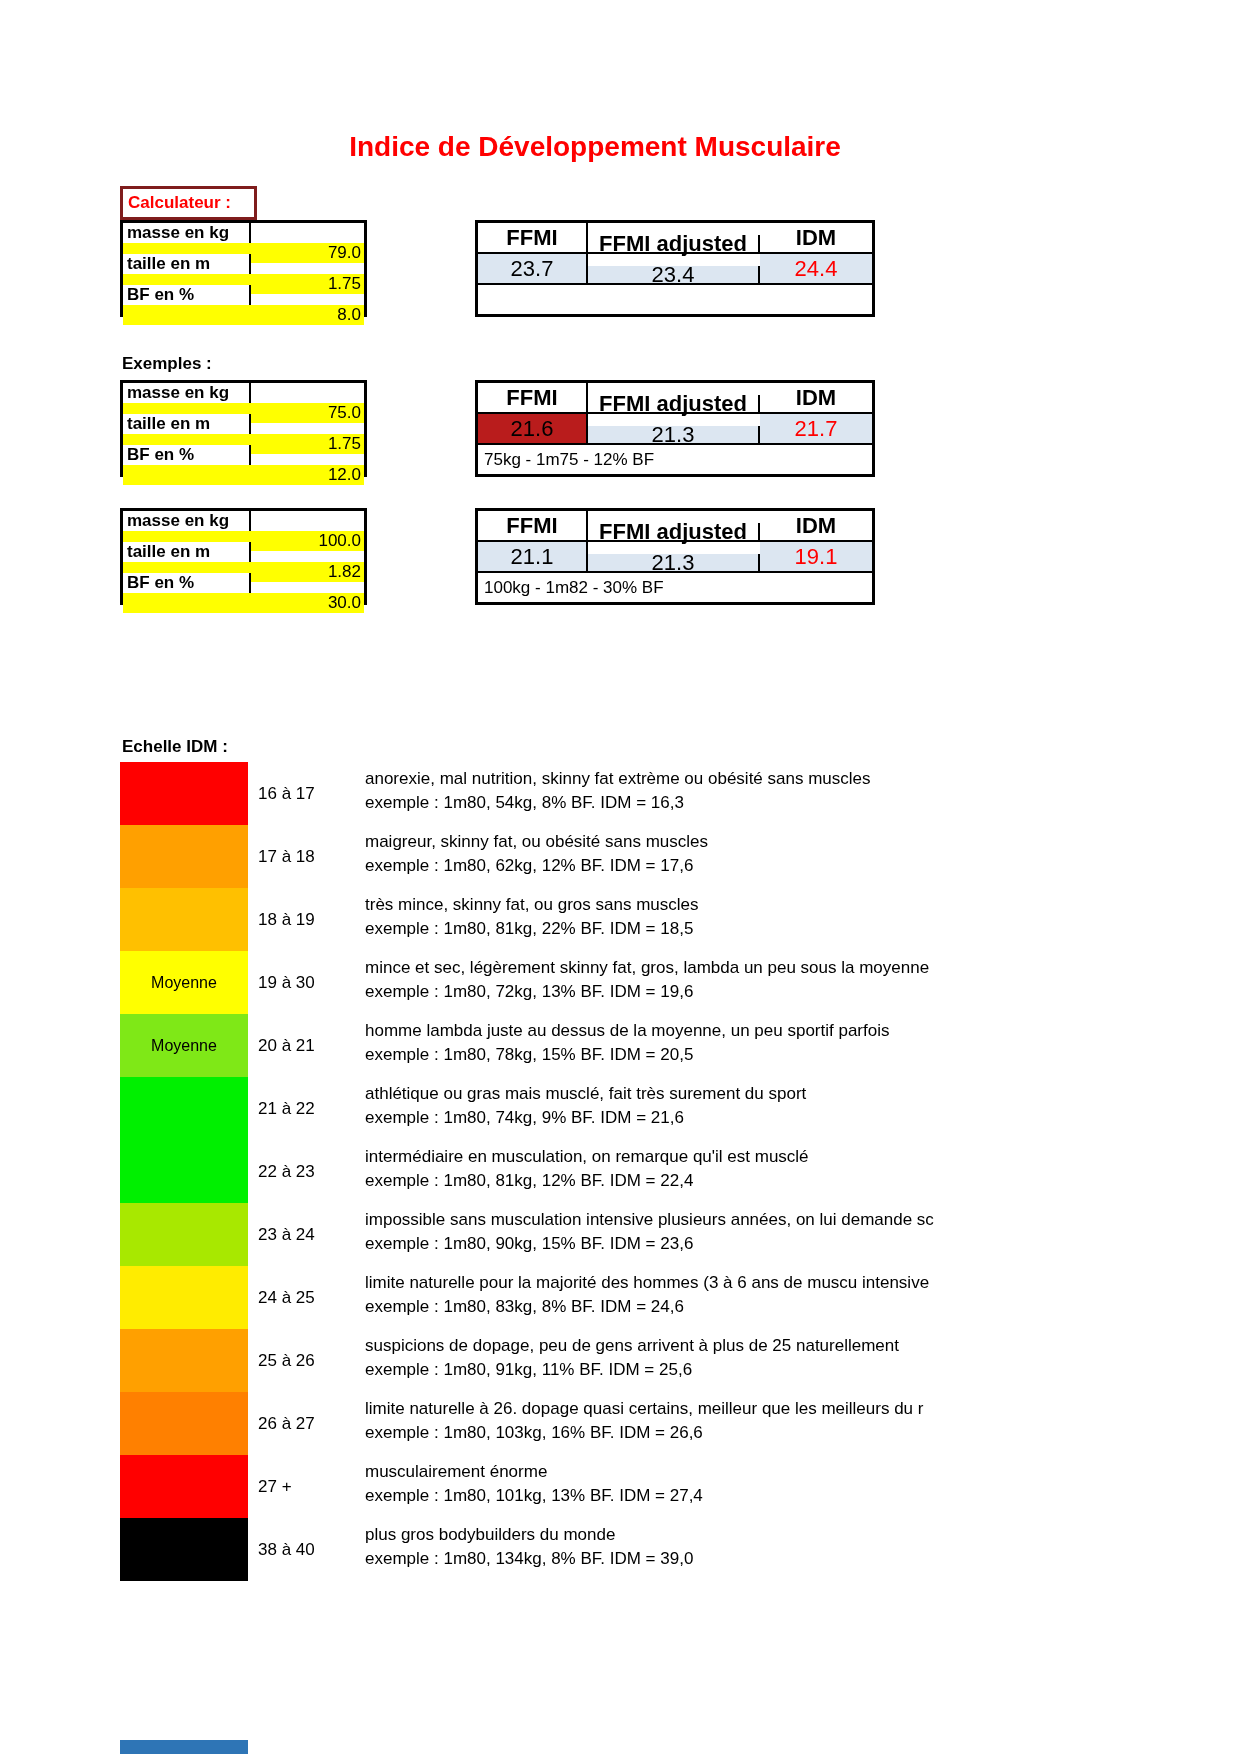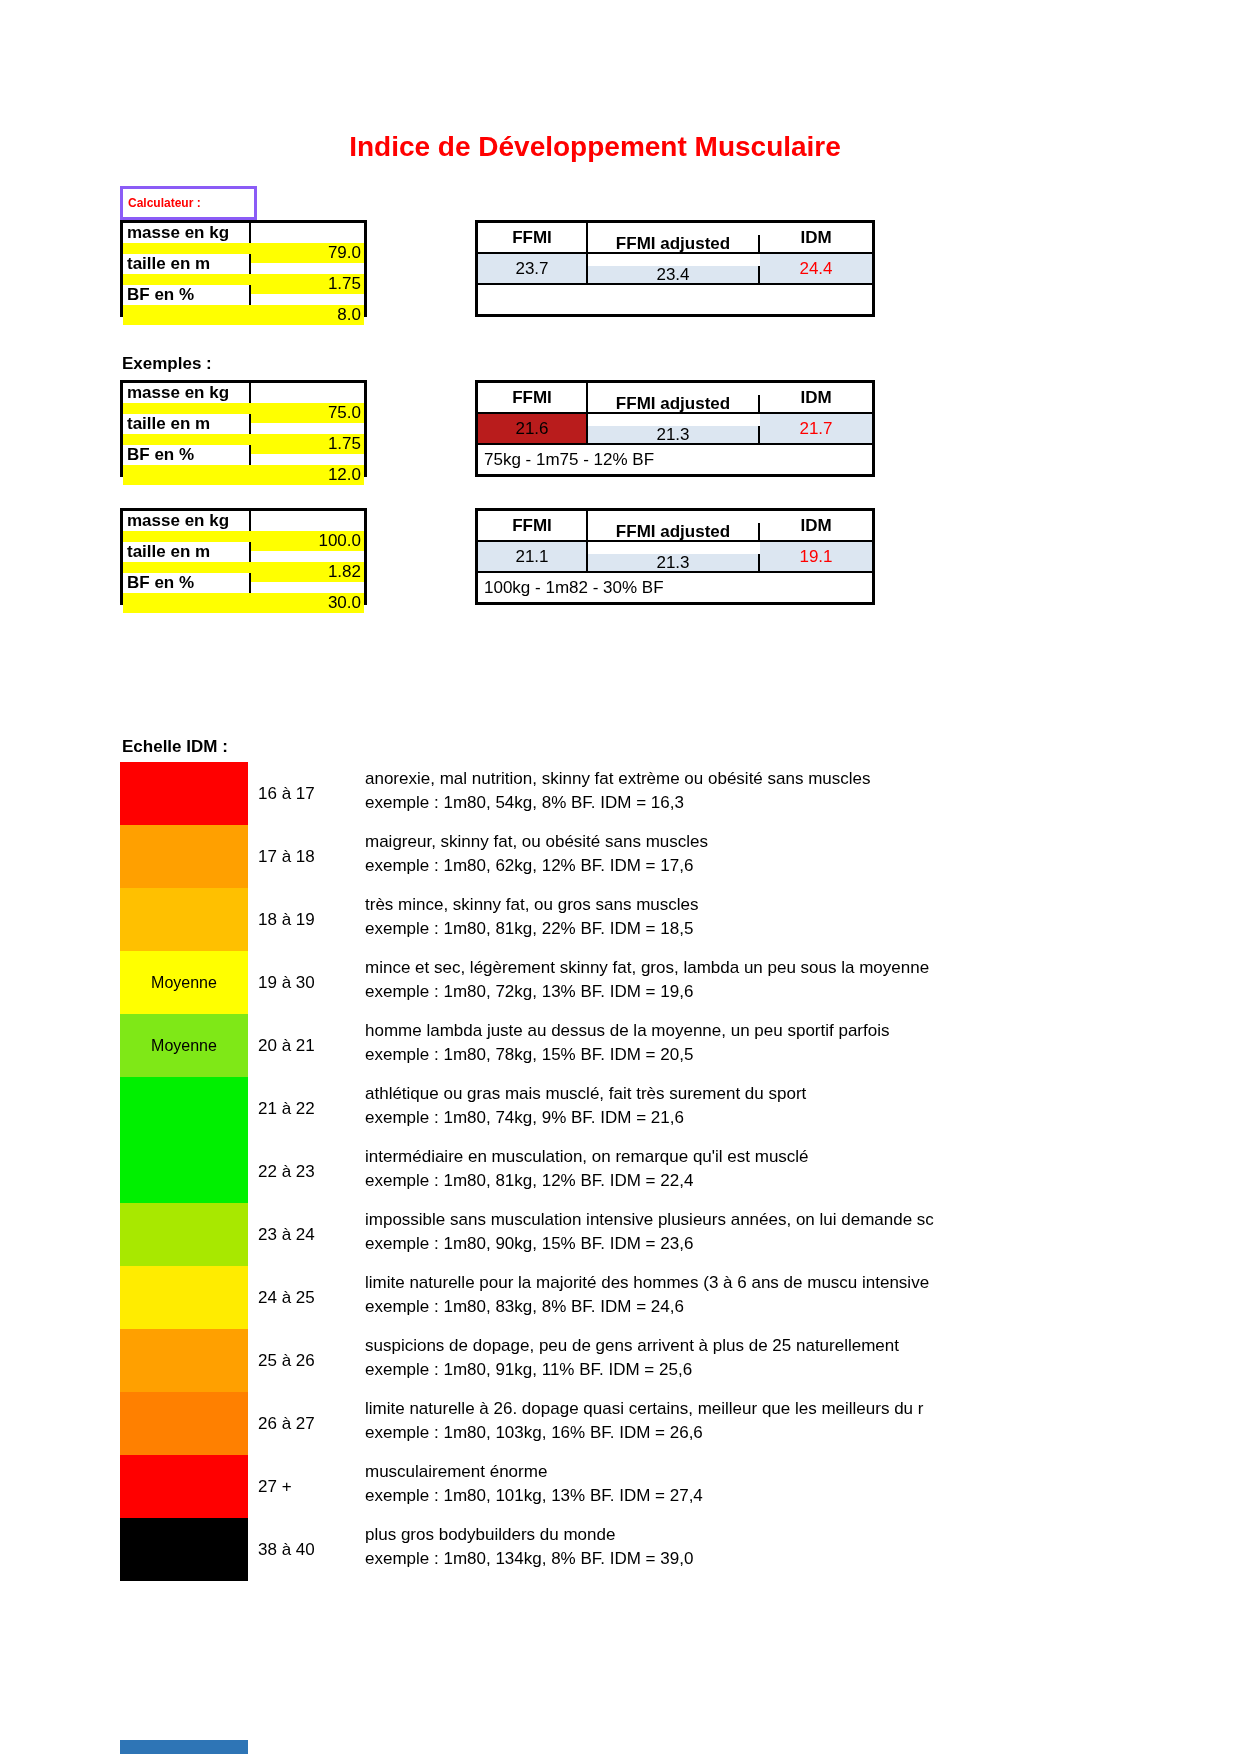--- a/index.html
+++ b/index.html
@@ -3,37 +3,37 @@
 <meta charset="utf-8">
 <style>
   html,body { margin:0; padding:0; background:#fff; }
   body { font-family:"Liberation Sans", sans-serif; color:#000; }
   .page { position:relative; width:1241px; height:1754px; background:#ffffff; overflow:hidden; }
 
   .title { position:absolute; top:131px; left:0; width:1190px; text-align:center;
            font-size:28px; font-weight:bold; }
 
   .calc-box { position:absolute; left:120px; top:186px; width:126px; height:28px;
-              border:3px solid #8b5cf6; background:#fff; display:flex; align-items:center;
-              padding-left:5px; font-size:12px; font-weight:bold; }
+              border:3px solid #7f1d1d; background:#fff; display:flex; align-items:center;
+              padding-left:5px; font-size:17px; font-weight:bold; }
 
   .section-label { position:absolute; left:122px; font-size:17px; font-weight:bold; }
 
   .inp-table { position:absolute; left:120px; width:241px; border:3px solid #000; background:#fff; }
   .inp-row { display:flex; height:29px; border-bottom:2px solid #000;flex-direction:column; }
   .inp-row:last-child { border-bottom:none; }
   .inp-label { width:128px; box-sizing:border-box; border-right:2px solid #000;
                display:flex; align-items:center; padding-left:4px;
                font-size:17px; font-weight:bold; background:#fff; }
   .inp-value { flex:1; display:flex; align-items:center; justify-content:flex-end;
                padding-right:3px; font-size:17px; }
 
   .res-box { position:absolute; left:475px; width:394px; border:3px solid #000; background:#fff; }
   .res-row { display:flex; height:29px; }
-  .res-row > div { box-sizing:border-box; display:flex; align-items:center; justify-content:center; font-size:17px; }
+  .res-row > div { box-sizing:border-box; display:flex; align-items:center; justify-content:center; font-size:22px; }
   .res-head { font-weight:bold; border-bottom:2px solid #000; }
   .res-vals { border-bottom:2px solid #000; }
   .c1 { width:110px; border-right:2px solid #000; }
   .c2 { width:172px; border-right:2px solid #000;margin-top:12px; }
   .c3 { flex:1; }
   .res-caption { height:29px; display:flex; align-items:center; padding-left:6px; font-size:17px; }
 
   .scale-wrap { position:absolute; left:120px; top:762px; width:1206px; }
   .scale-row { position:relative; height:63px; }
   .scale-block { position:absolute; left:0; top:0; width:128px; height:63px;

